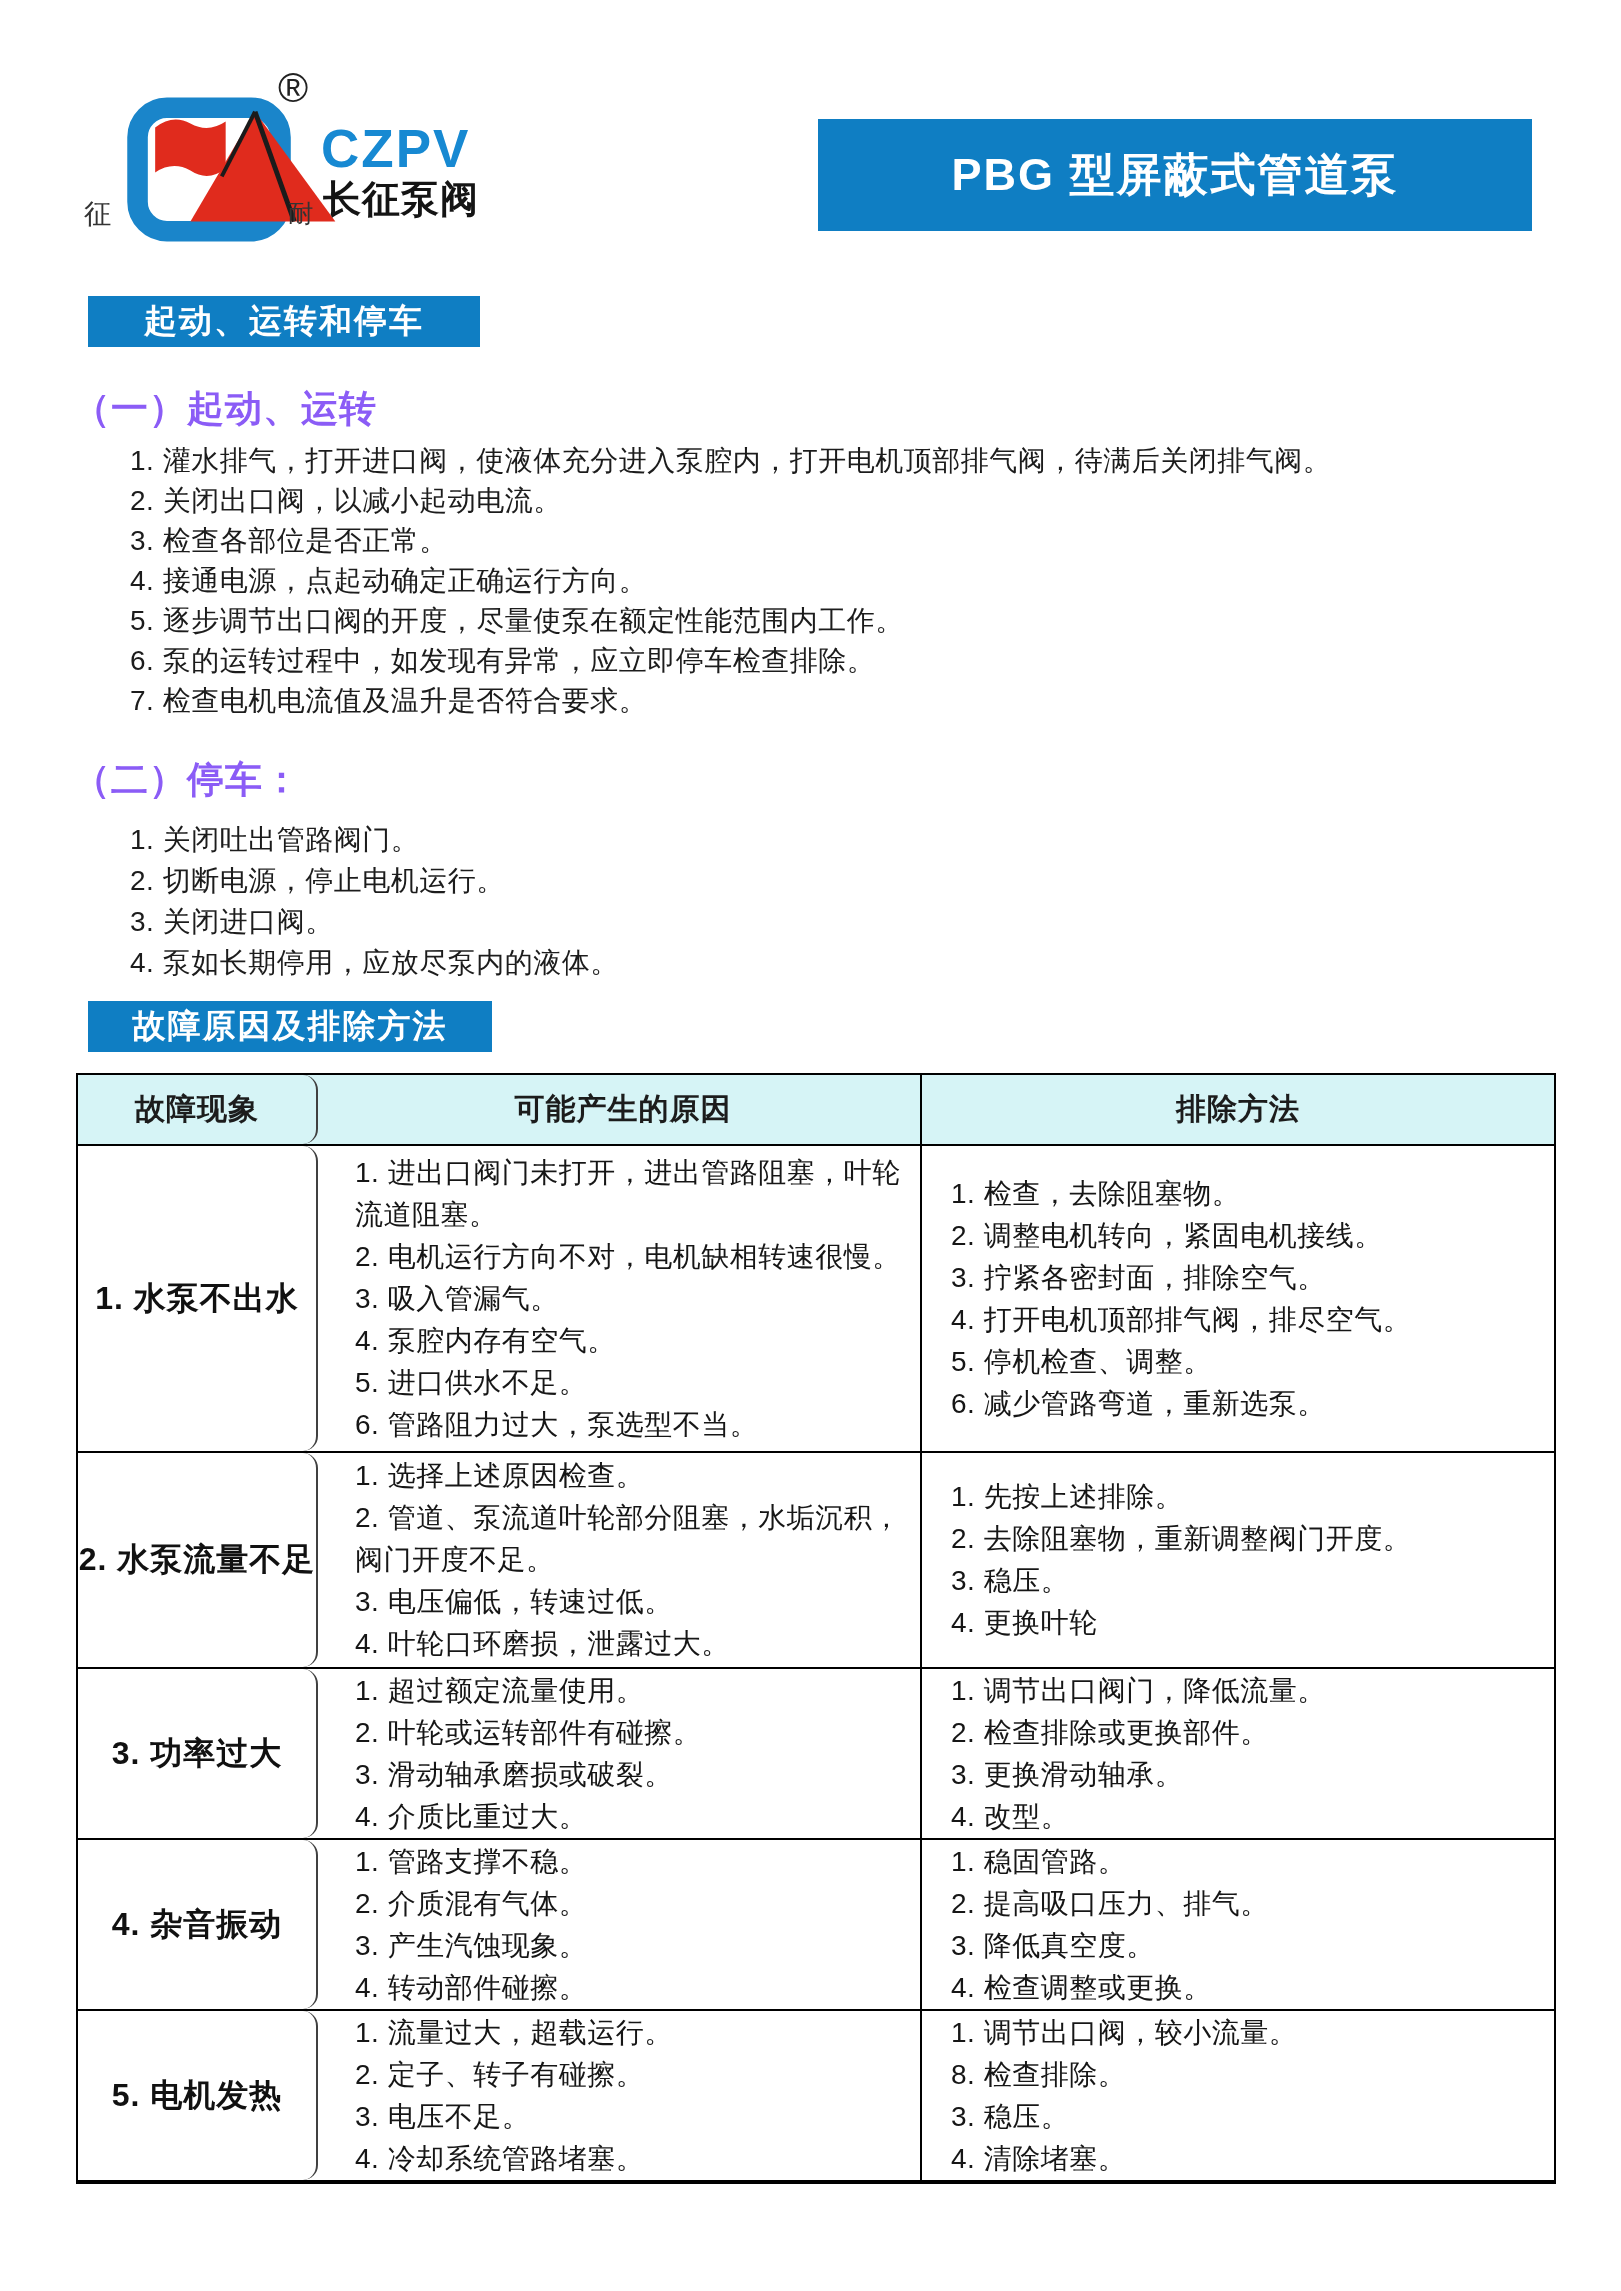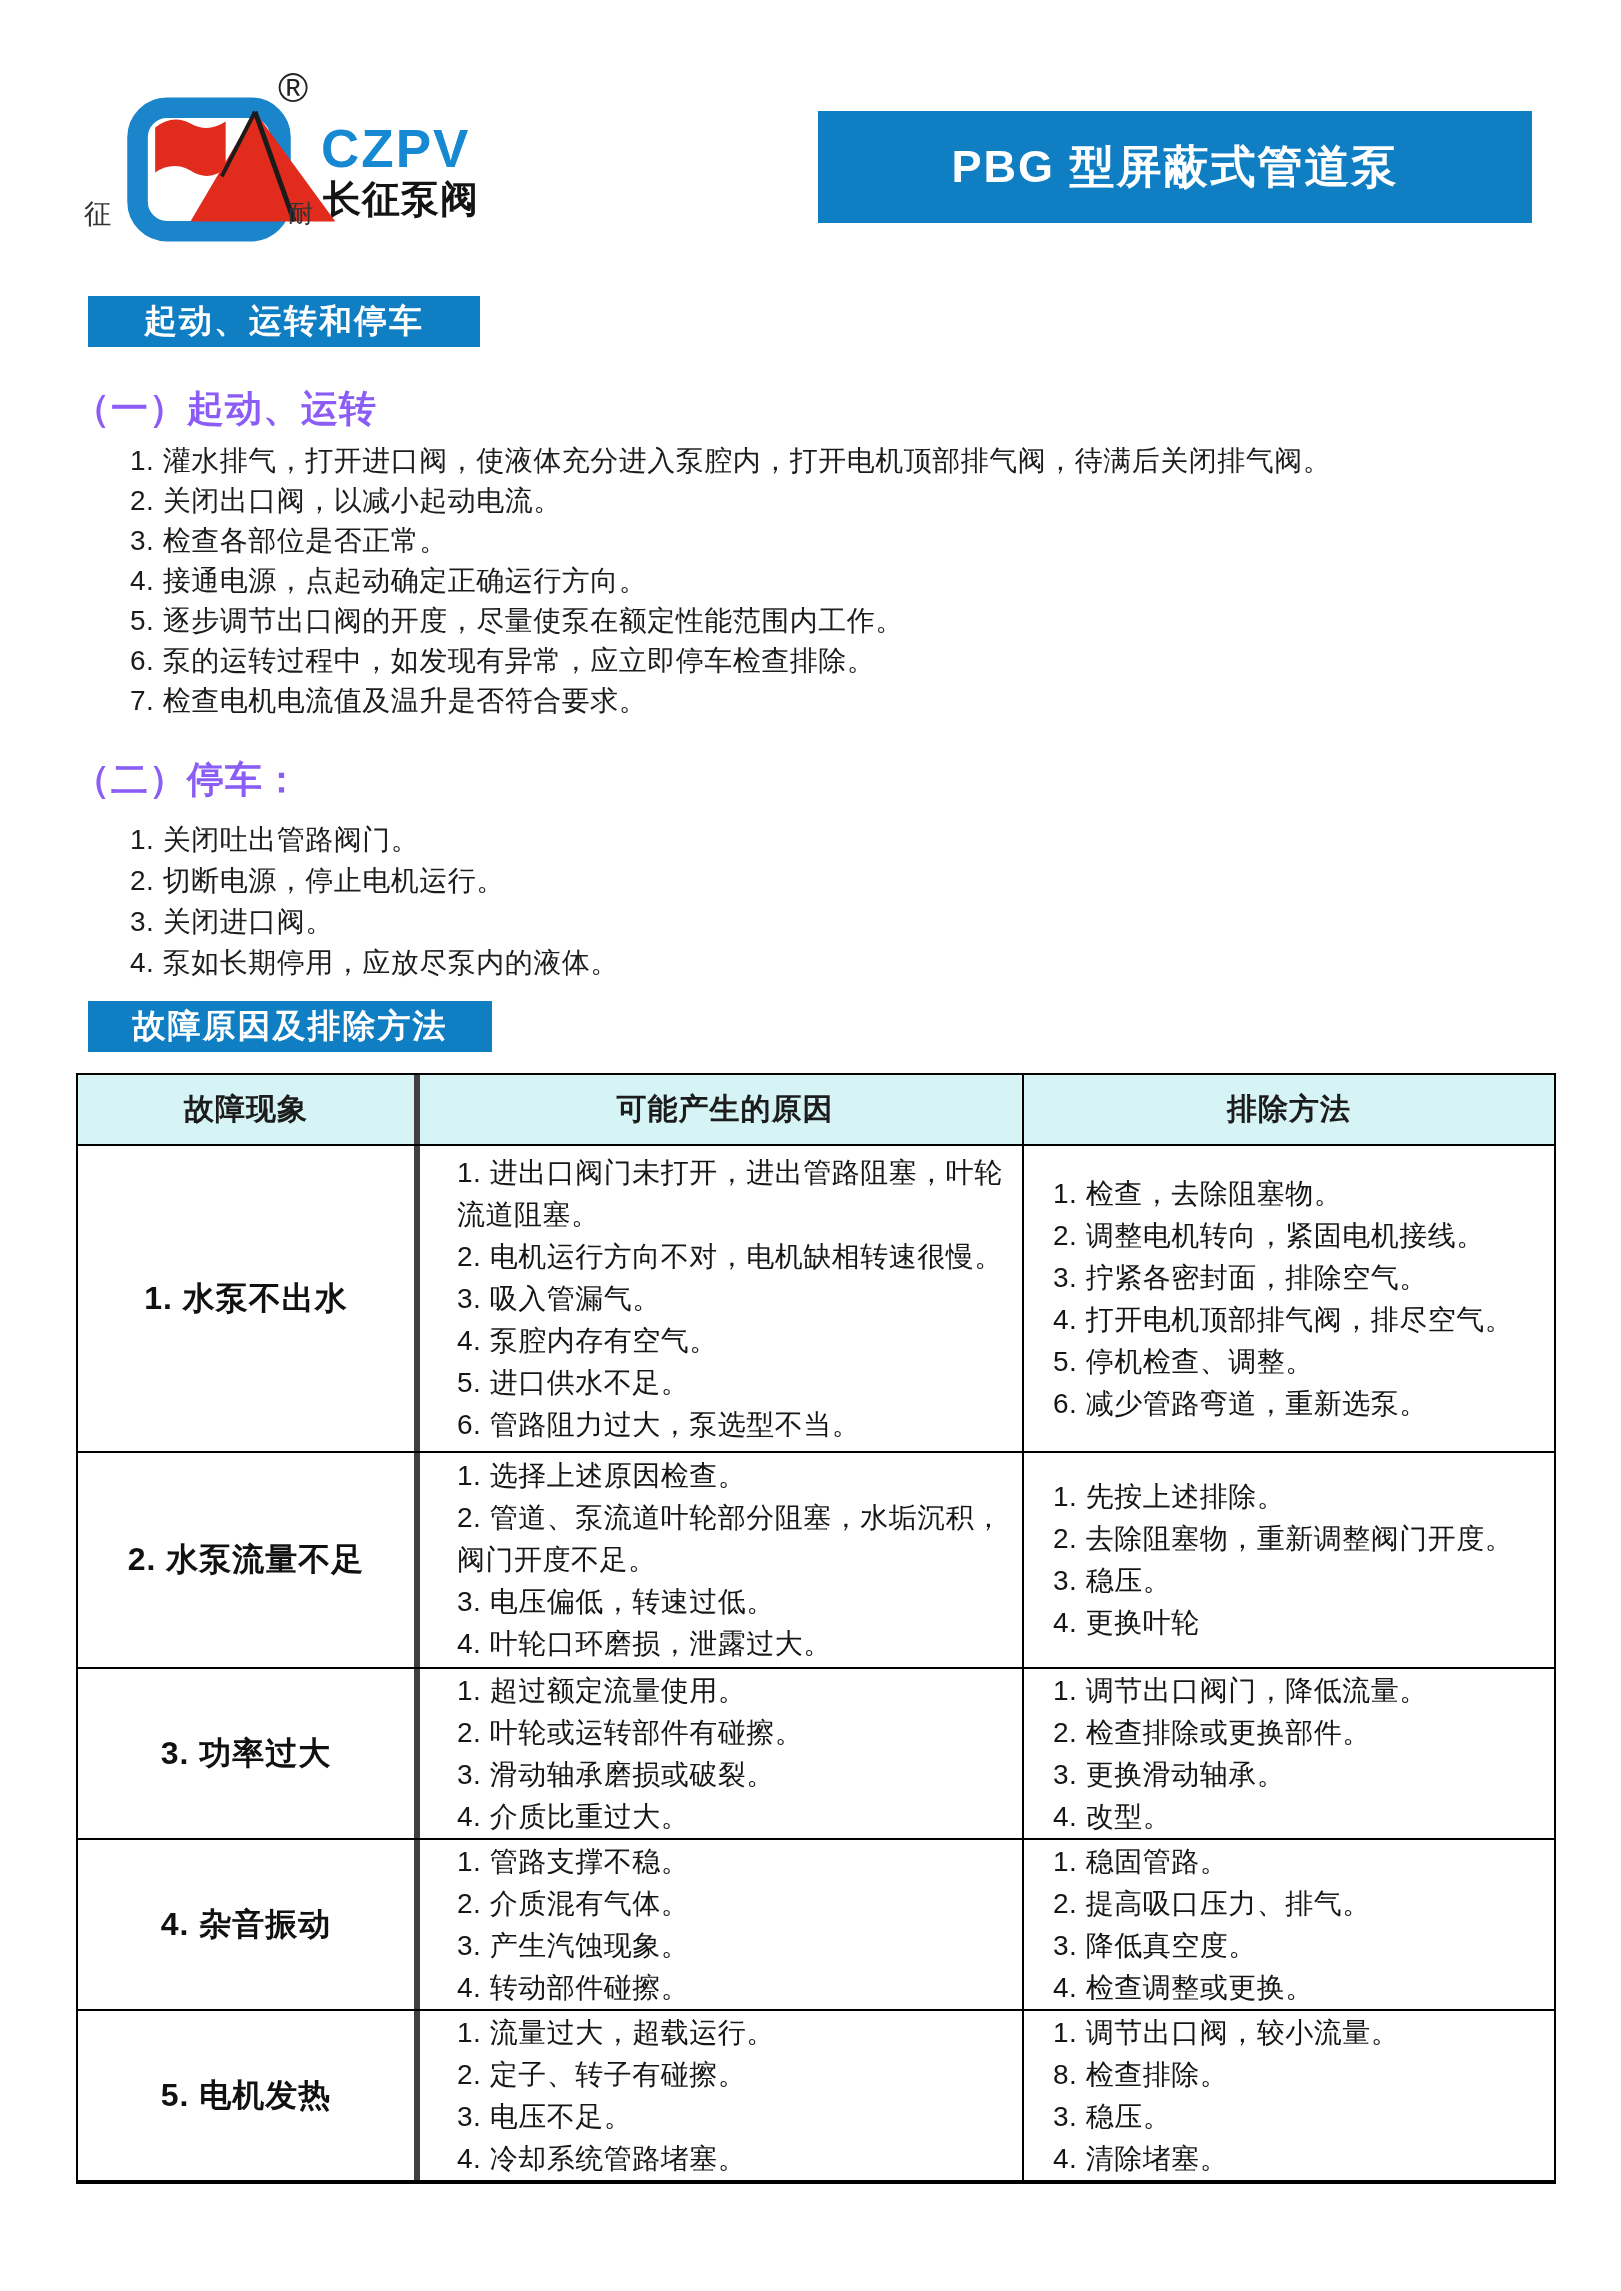--- a/index.html
+++ b/index.html
@@ -9,21 +9,21 @@
   }
   
   .logo-mark{position:absolute;left:116px;top:96px;width:235px;height:147px;}
   .logo-reg{position:absolute;left:278px;top:65px;font-size:41px;color:#222;font-weight:400;}
   .logo-acronym{position:absolute;left:321px;top:118px;font-size:53px;font-weight:bold;color:#1789d2;letter-spacing:2px;}
   .logo-cn{position:absolute;left:323px;top:174px;font-size:38px;font-weight:bold;color:#141414;letter-spacing:1px;}
   .logo-char-left{position:absolute;left:84px;top:196px;font-size:27.4px;color:#333;}
   .logo-char-right{position:absolute;left:288px;top:196px;font-size:25.5px;color:#333;}
   
   .title-bar{
-    position:absolute;left:818px;top:111px;width:714px;height:112px;background:#0f7ec3;
+    position:absolute;left:818px;top:119px;width:714px;height:112px;background:#0f7ec3;
     display:flex;align-items:center;justify-content:center;
     color:#ffffff;font-size:45px;font-weight:bold;letter-spacing:2px;
   }
   
   .section-bar{
     position:absolute;left:88px;height:51px;background:#0f7ec3;color:#ffffff;
     display:flex;align-items:center;justify-content:center;
     font-size:33px;font-weight:600;letter-spacing:2px;padding:0 25.5px;box-sizing:border-box;
   }
   .bar1{top:296px;width:392px;}
@@ -44,21 +44,21 @@
   .fault-table{
     position:absolute;left:76px;top:1073px;width:1480px;
     border:2.9px solid #000;border-bottom-width:4.9px;box-sizing:border-box;background:#fff;
   }
   .t-row{display:flex;border-top:2.9px solid #000;}
   .t-row:first-child{border-top:none;}
   .t-row.r1{border-top:2px solid #000;}
   .t-head{height:69px;background:#d6f4f6;}
   .t-head .tc{display:flex;align-items:center;justify-content:center;font-size:30px;font-weight:600;letter-spacing:1px;}
   .tc{box-sizing:border-box;}
-  .c1{width:342px;border-right:6px solid #404040;display:flex;align-items:center;justify-content:center;}
+  .c1{width:240px;border-right:2px solid #404040;display:flex;align-items:center;justify-content:center;border-radius:15px;}
   .c2{width:596px;border-right:2px solid #000;margin-left:8px;}
   .c3{flex:1;}
   .cell-lines{display:flex;flex-direction:column;justify-content:center;height:100%;
     padding:5.9px 13.7px 5.9px 29px;box-sizing:border-box;}
   .cell-lines div{font-size:28px;line-height:42px;letter-spacing:0.5px;color:#161616;}
   .phen{font-size:32px;font-weight:600;letter-spacing:1px;color:#111;}
   .r1{height:305px;}
   .r2{height:214px;}
   .r3{height:169px;}
   .r4{height:169px;}

